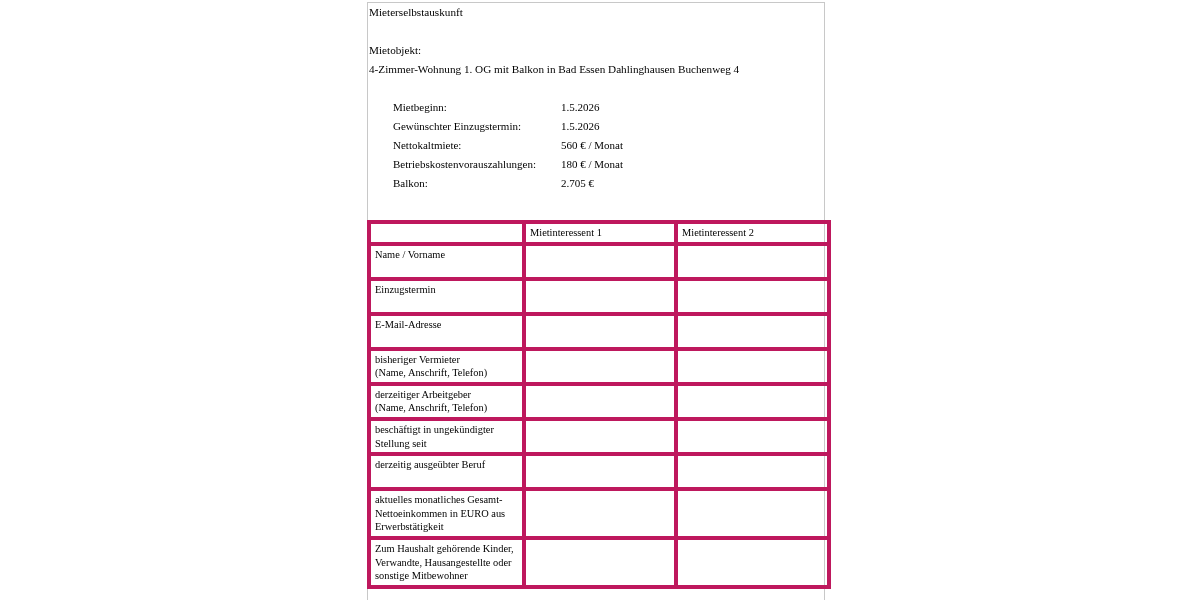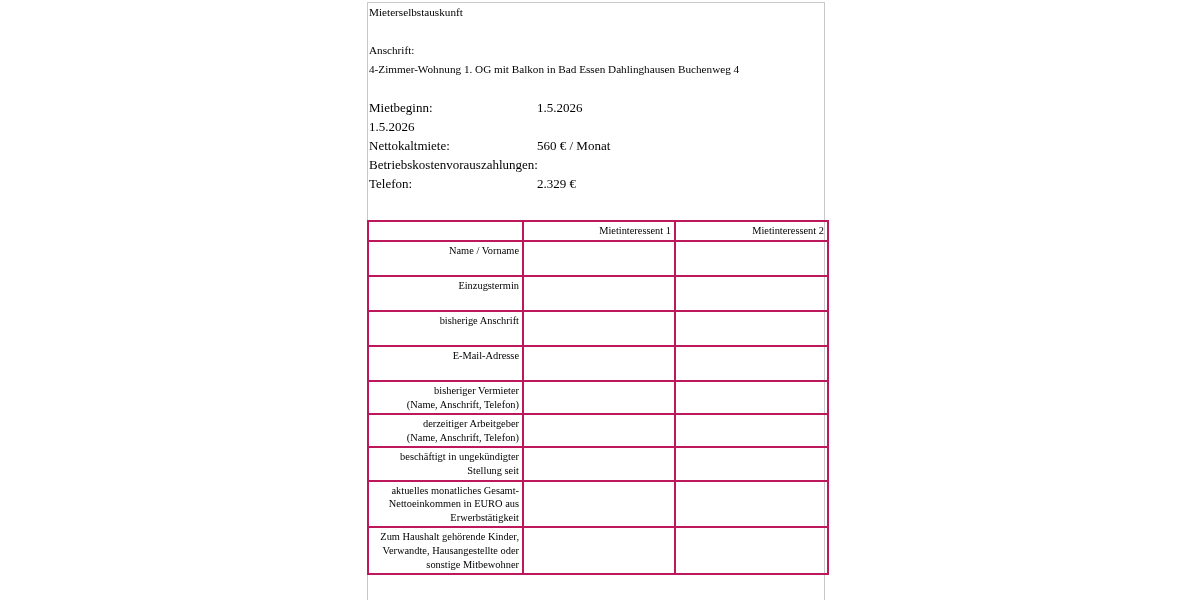--- a/index.html
+++ b/index.html
@@ -37,87 +37,89 @@
     font-size: 11.2px;
     line-height: 19px;
     white-space: nowrap;
   }
 
   .spacer-lg { height: 19px; }
   .spacer-md { height: 19px; }
 
   .kv {
     display: flex;
-    font-size: 13px;
+    font-size: 11px;
     line-height: 19px;
     white-space: nowrap;
+    padding-left: 24px;
   }
   .kv .k { width: 168px; flex: 0 0 168px; }
   .kv .v { flex: 1 1 auto; }
 
   
   #form-table {
     position: absolute;
     left: -1px;
     top: 217px;
     width: 460px;
     border-collapse: collapse;
     table-layout: fixed;
   }
   #form-table col.c-label { width: 155px; }
   #form-table col.c-m1 { width: 152px; }
   #form-table col.c-m2 { width: 153px; }
 
   #form-table td {
-    border: 2px solid #be185d;
+    border: 4px solid #be185d;
     padding: 2px 3px 2px 4px;
     font-size: 10.4px;
     line-height: 13.6px;
     vertical-align: top;
     font-family: "Liberation Serif", "DejaVu Serif", serif;
     color: #000;
     box-sizing: border-box;
-    text-align: right;
   }
 
   #form-table tr.hdr td { height: 20px; }
   #form-table td.lbl-1 { height: 35px; }
   #form-table td.lbl-2 { height: 29px; }
   #form-table td.lbl-3 { height: 43px; }
   #form-table td.fill { }
 </style>
 </head>
 <body>
 
 <div id="page">
 
   <div class="doc-body">
     <div class="line">Mieterselbstauskunft</div>
     <div class="spacer-lg"></div>
-    <div class="line">Anschrift:</div>
+    <div class="line">Mietobjekt:</div>
     <div class="line">4-Zimmer-Wohnung 1. OG mit Balkon in Bad Essen Dahlinghausen Buchenweg 4</div>
     <div class="spacer-md"></div>
 
     <div class="kv">
       <span class="k">Mietbeginn:</span>
       <span class="v">1.5.2026</span>
     </div>
     <div class="kv">
+      <span class="k">Gewünschter Einzugstermin:</span>
       <span class="v">1.5.2026</span>
     </div>
     <div class="kv">
       <span class="k">Nettokaltmiete:</span>
       <span class="v">560 € / Monat</span>
     </div>
     <div class="kv">
       <span class="k">Betriebskostenvorauszahlungen:</span>
+      <span class="v">180 € / Monat</span>
     </div>
     <div class="kv">
-      <span class="k">Telefon:</span>
-      <span class="v">2.329 €</span>
+      <span class="k">Balkon:</span>
+      <span class="v">2.705 €</span>
     </div>
   </div>
 
   <table id="form-table">
     <colgroup>
       <col class="c-label">
       <col class="c-m1">
       <col class="c-m2">
     </colgroup>
     <tbody>
@@ -131,45 +133,45 @@
         <td class="lbl-1">Name / Vorname</td>
         <td class="fill"></td>
         <td class="fill"></td>
       </tr>
       <tr>
         <td class="lbl-1">Einzugstermin</td>
         <td class="fill"></td>
         <td class="fill"></td>
       </tr>
       <tr>
-        <td class="lbl-1">bisherige Anschrift</td>
-        <td class="fill"></td>
-        <td class="fill"></td>
-      </tr>
-      <tr>
         <td class="lbl-1">E-Mail-Adresse</td>
         <td class="fill"></td>
         <td class="fill"></td>
       </tr>
       <tr>
         <td class="lbl-2">bisheriger Vermieter<br>(Name, Anschrift, Telefon)</td>
         <td class="fill"></td>
         <td class="fill"></td>
       </tr>
       <tr>
         <td class="lbl-2">derzeitiger Arbeitgeber<br>(Name, Anschrift, Telefon)</td>
         <td class="fill"></td>
         <td class="fill"></td>
       </tr>
       <tr>
         <td class="lbl-2">beschäftigt in ungekündigter<br>Stellung seit</td>
         <td class="fill"></td>
         <td class="fill"></td>
       </tr>
       <tr>
+        <td class="lbl-1">derzeitig ausgeübter Beruf</td>
+        <td class="fill"></td>
+        <td class="fill"></td>
+      </tr>
+      <tr>
         <td class="lbl-3">aktuelles monatliches Gesamt-<br>Nettoeinkommen in EURO aus<br>Erwerbstätigkeit</td>
         <td class="fill"></td>
         <td class="fill"></td>
       </tr>
       <tr>
         <td class="lbl-3">Zum Haushalt gehörende Kinder,<br>Verwandte, Hausangestellte oder<br>sonstige Mitbewohner</td>
         <td class="fill"></td>
         <td class="fill"></td>
       </tr>
     </tbody>

